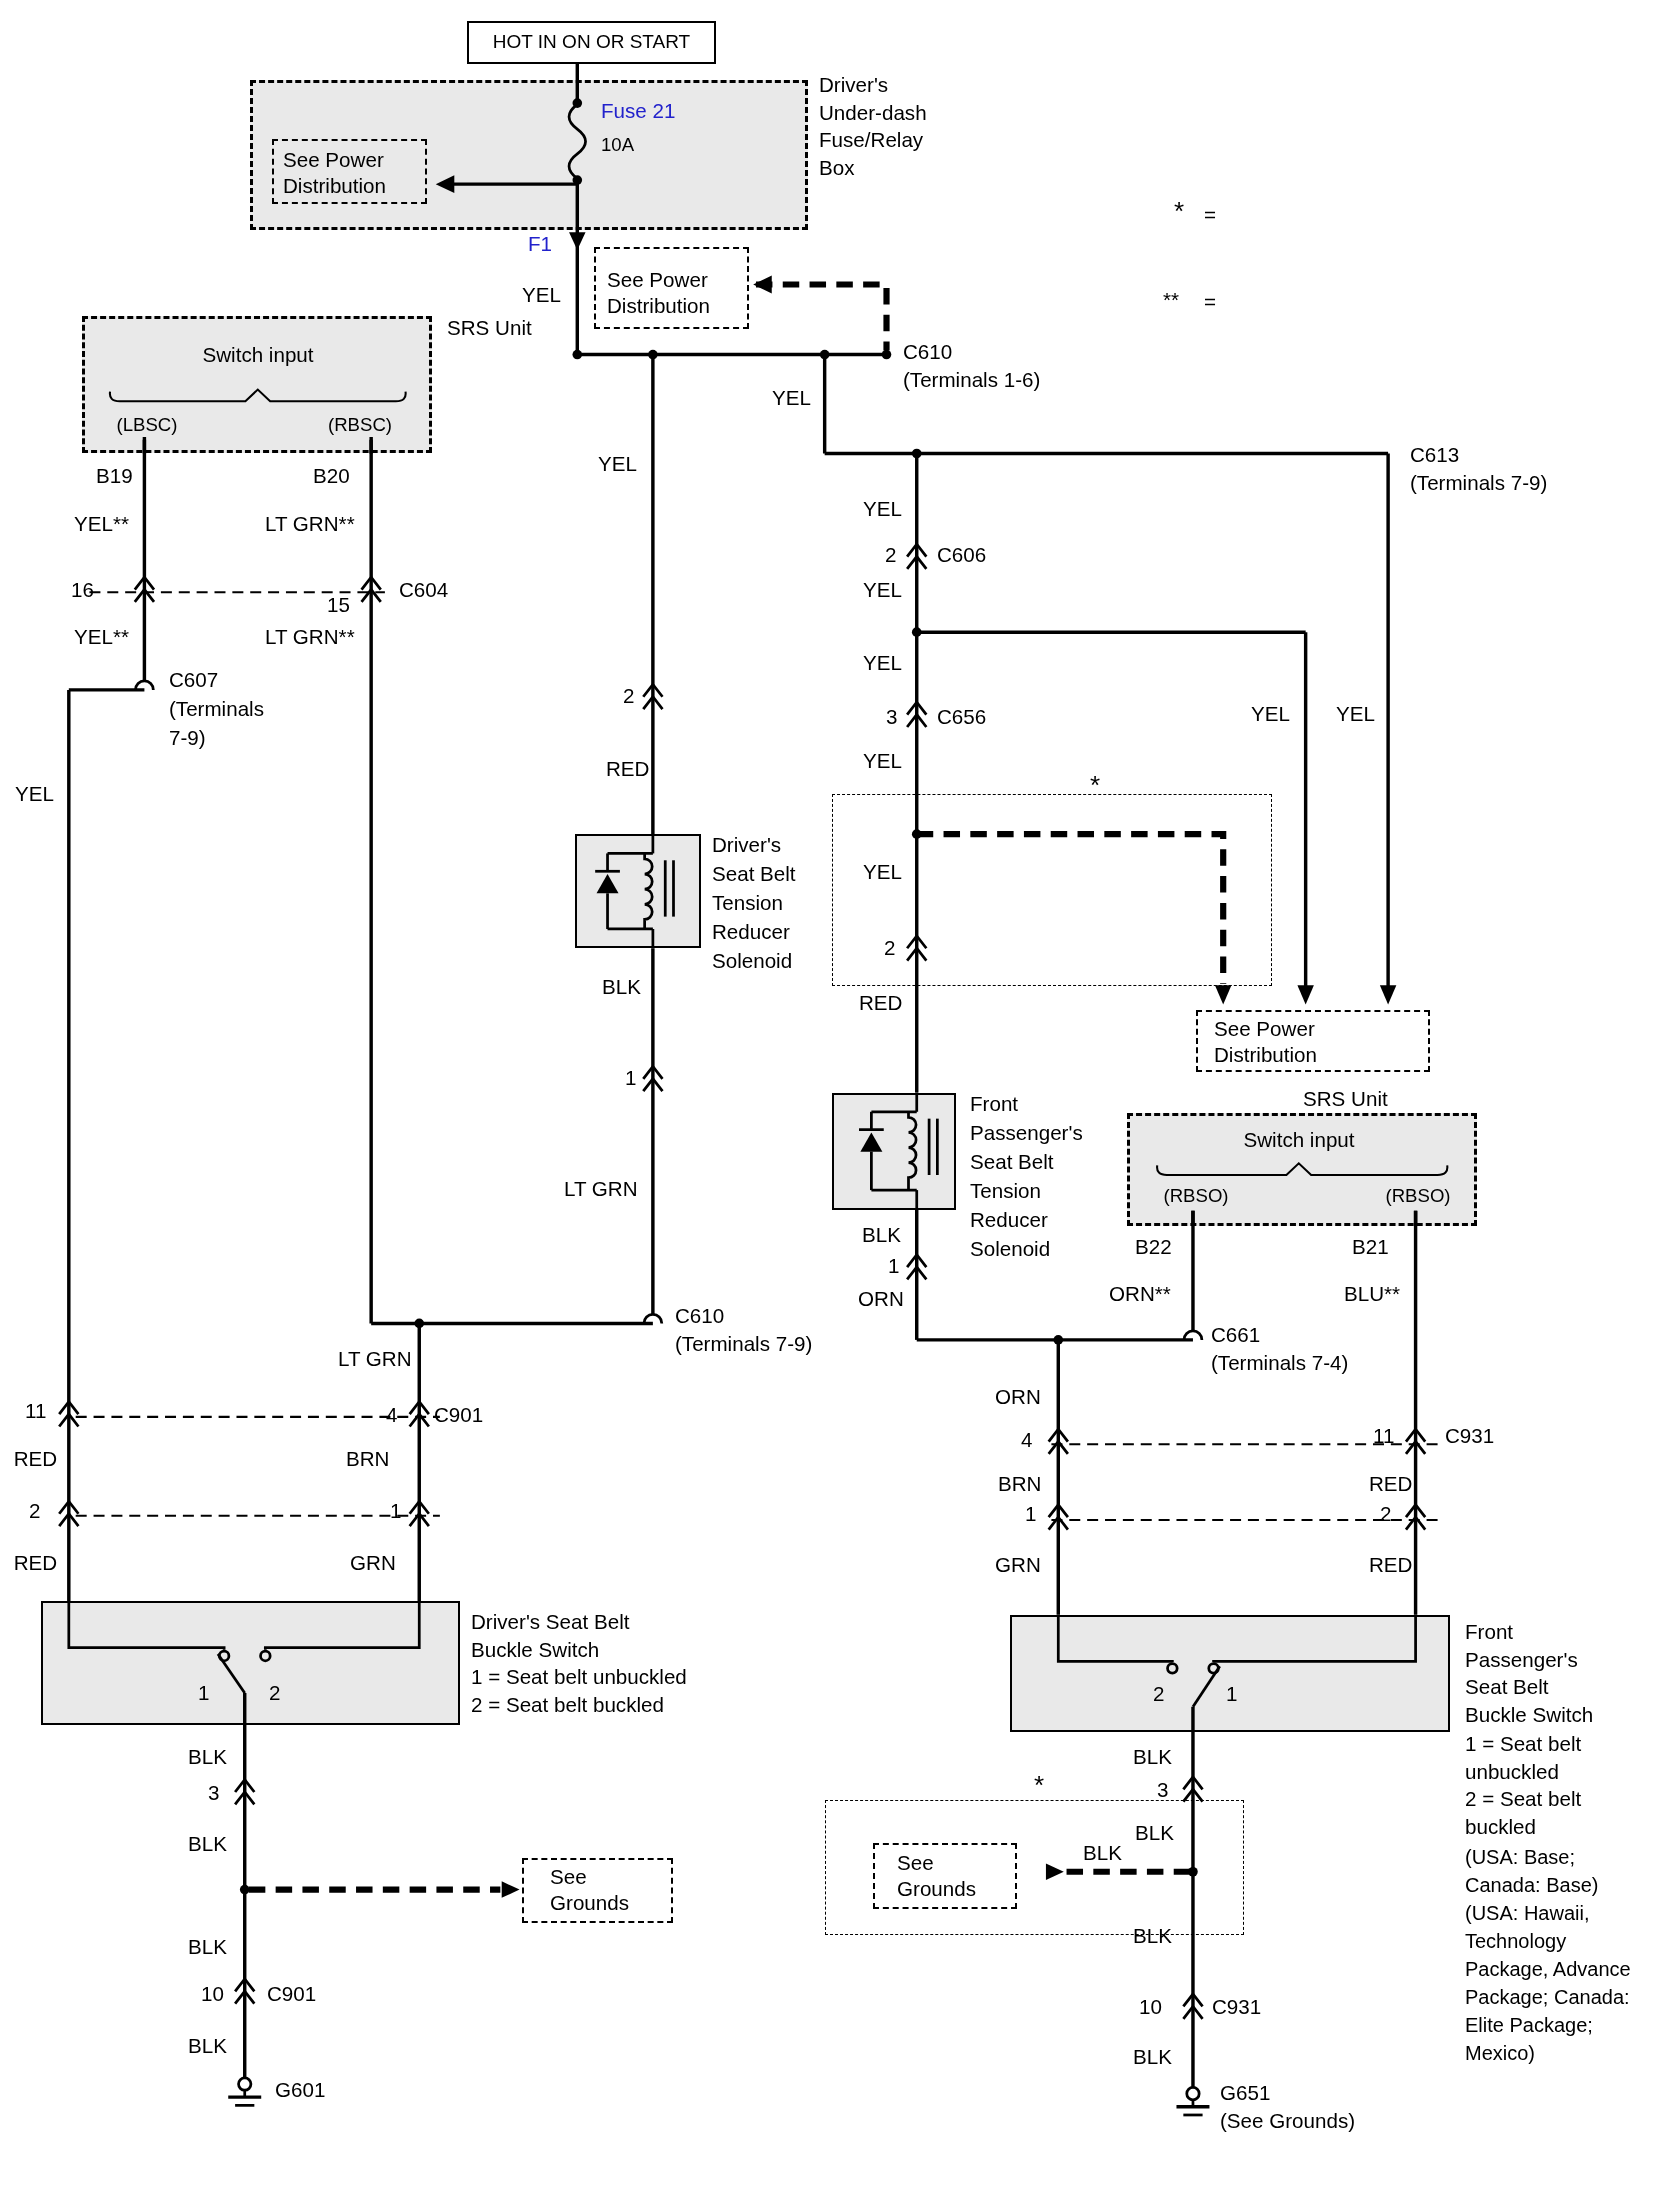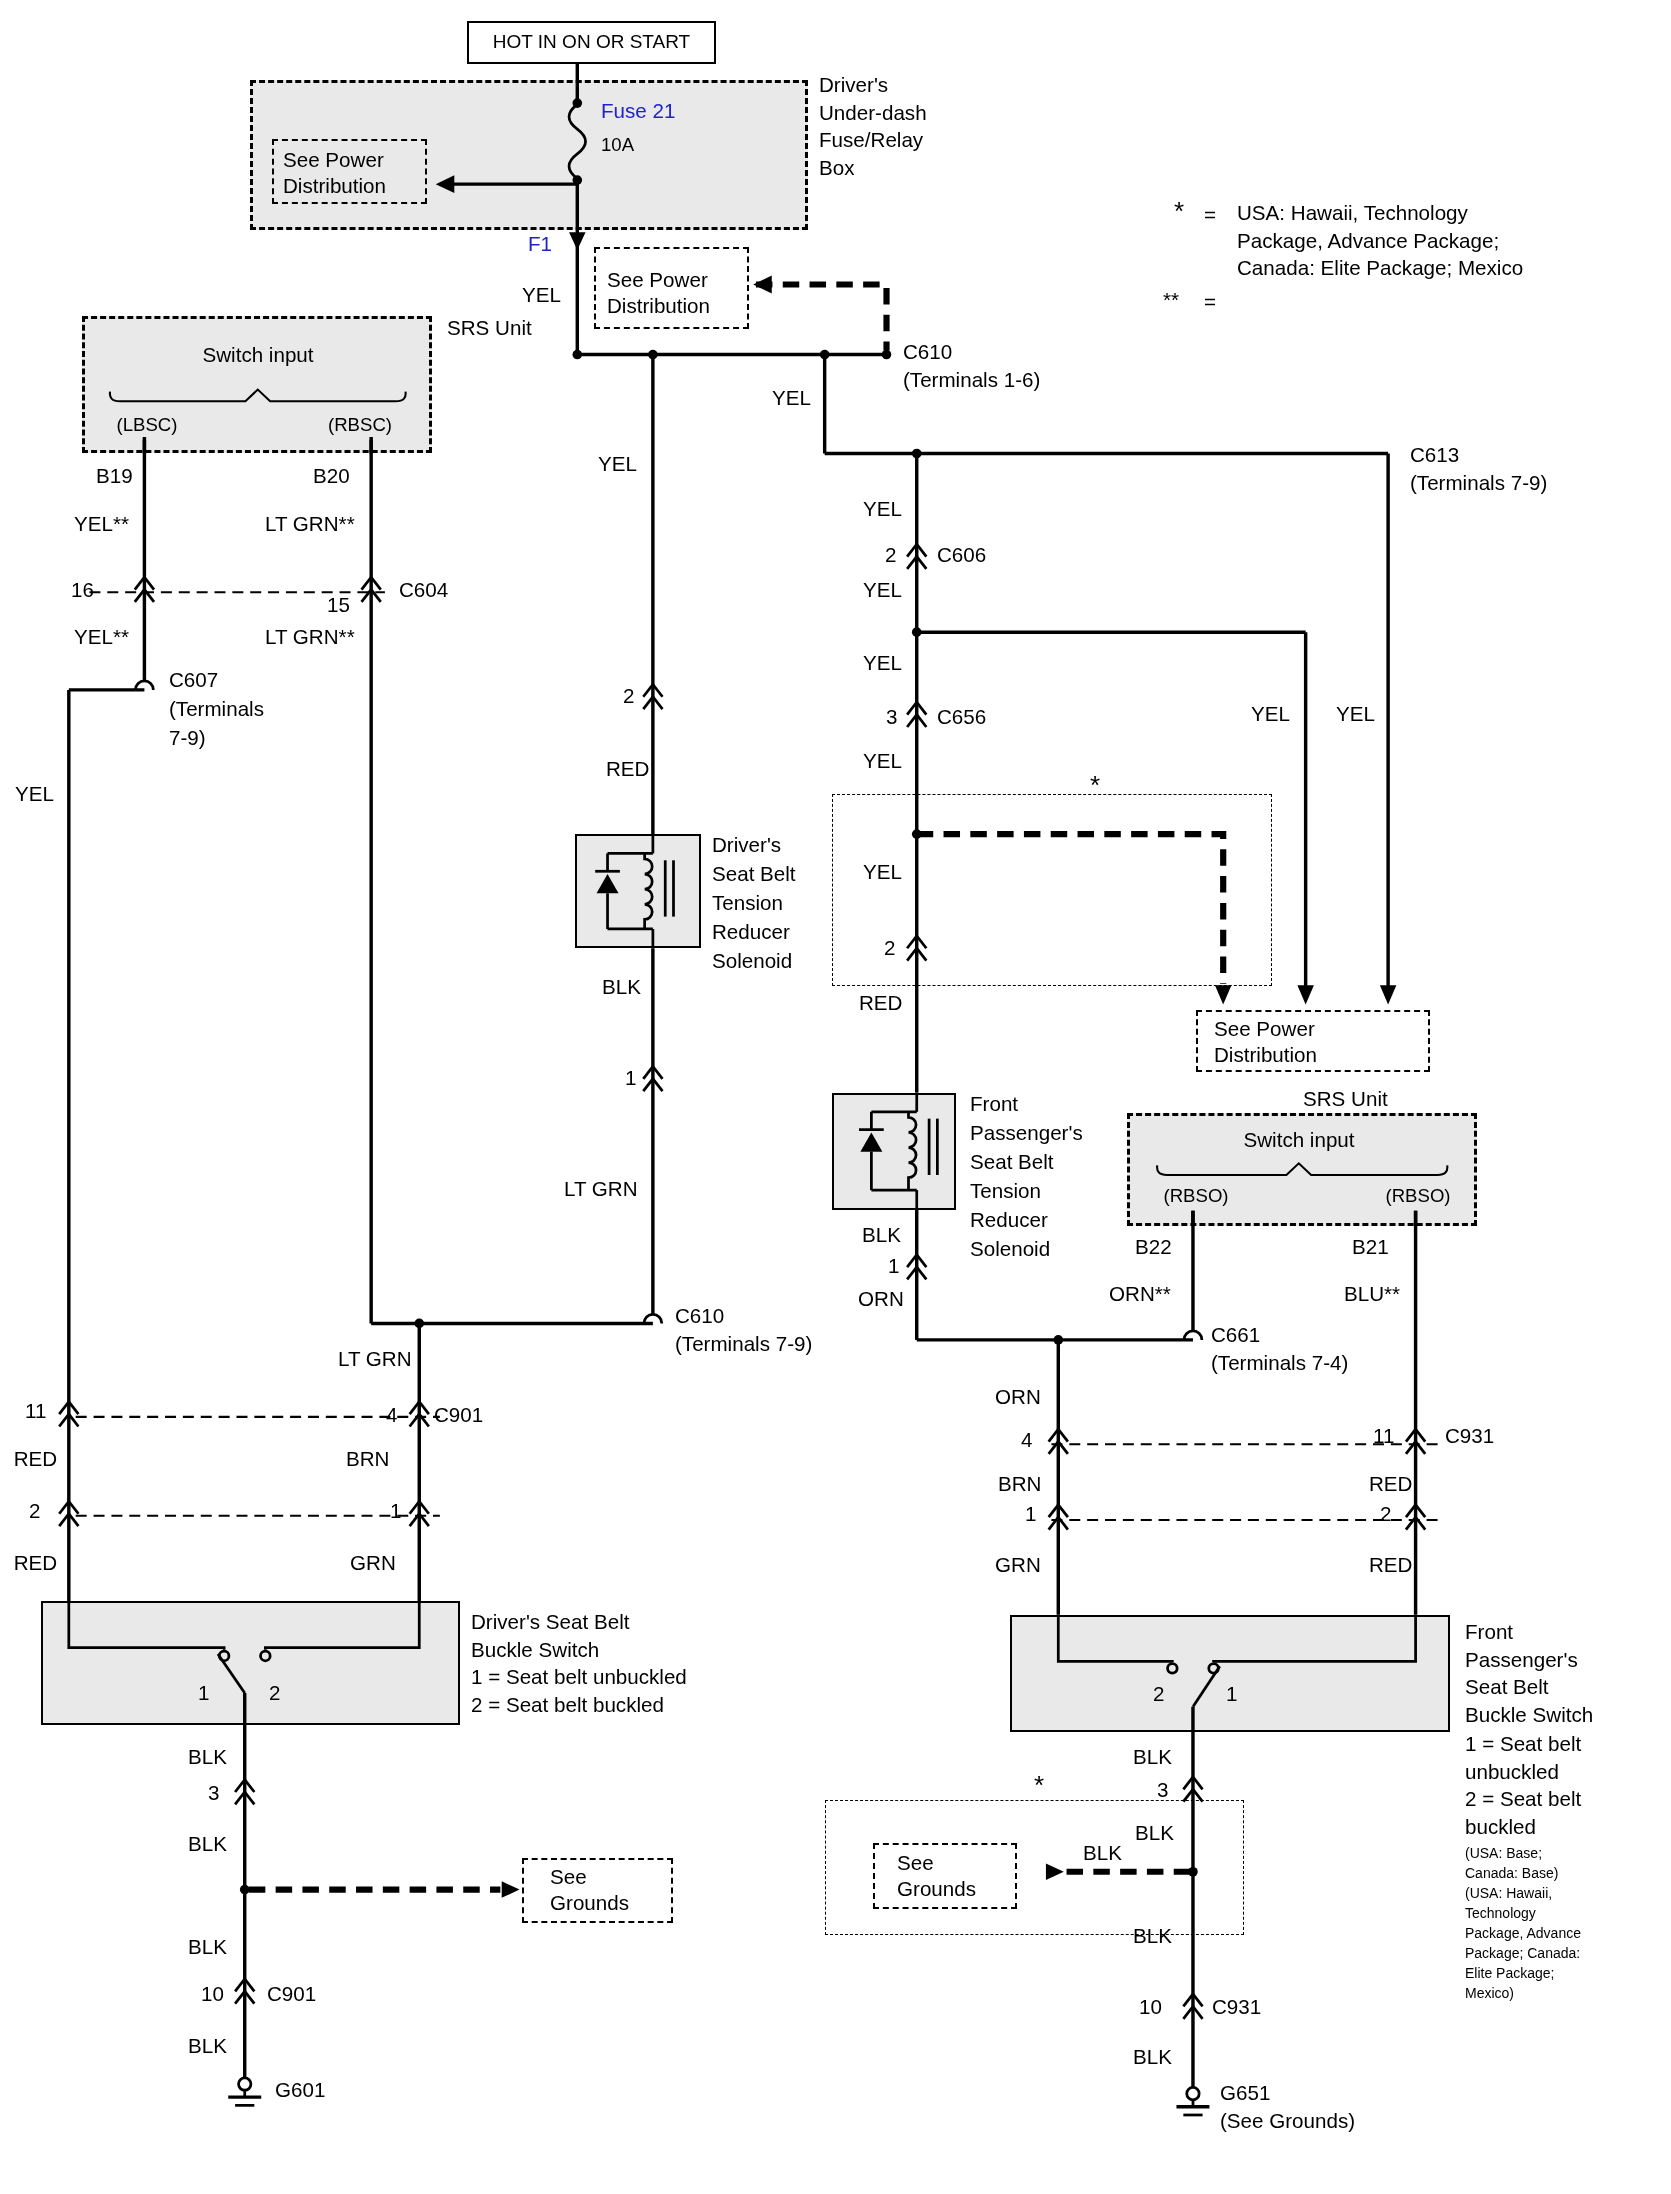--- a/index.html
+++ b/index.html
@@ -4,21 +4,21 @@
 <style>
   *{margin:0;padding:0;box-sizing:border-box}
   html,body{background:#fff}
   body{font-family:"Liberation Sans","DejaVu Sans",sans-serif;color:#000}
   #diagram{position:relative;width:1672px;height:2194px;background:#fff;overflow:hidden}
   svg.layer{position:absolute;left:0;top:0}
   .lbl{position:absolute;font-size:20.6px;line-height:26px;white-space:pre-line;color:#000}
   .blue{color:#2222cc}
   .ca{transform:translateX(-50%)}
   .f27{font-size:18.6px}
-  .f26{font-size:14px;line-height:20px}
+  .f26{font-size:20px;line-height:28px}
   .f38{font-size:26px;line-height:26px}
   .lh40{line-height:27.5px}
   .lh42{line-height:29px}
   .box{position:absolute;background:transparent}
   .b-solid{border:2.1px solid #000}
   .b-dash5{border:3.4px dashed #000}
   .b-dash4{border:2.7px dashed #000}
   .b-dash2{border:1.4px dashed #000}
   .gray{background:#e9e9e9}
   .white{background:#fff}
@@ -377,20 +377,17 @@
   <div class="lbl" style="left:1083px;top:1840px">BLK</div>
   <div class="lbl" style="left:1133px;top:1923px">BLK</div>
   <div class="lbl" style="left:1139px;top:1994px">10</div>
   <div class="lbl" style="left:1212px;top:1994px">C931</div>
   <div class="lbl" style="left:1133px;top:2044px">BLK</div>
   <div class="lbl lh40" style="left:1220px;top:2079px">G651
 (See Grounds)</div>
 
   <div class="lbl f38" style="left:1174px;top:198px">*</div>
   <div class="lbl" style="left:1204px;top:202px">=</div>
-  <div class="lbl lh40" style="left:1237px;top:199px">USA: Hawaii, Technology
-Package, Advance Package;
-Canada: Elite Package; Mexico</div>
   <div class="lbl" style="left:1163px;top:287px">**</div>
   <div class="lbl" style="left:1204px;top:289px">=</div>
 
 </div>
 
 
 </body></html>

